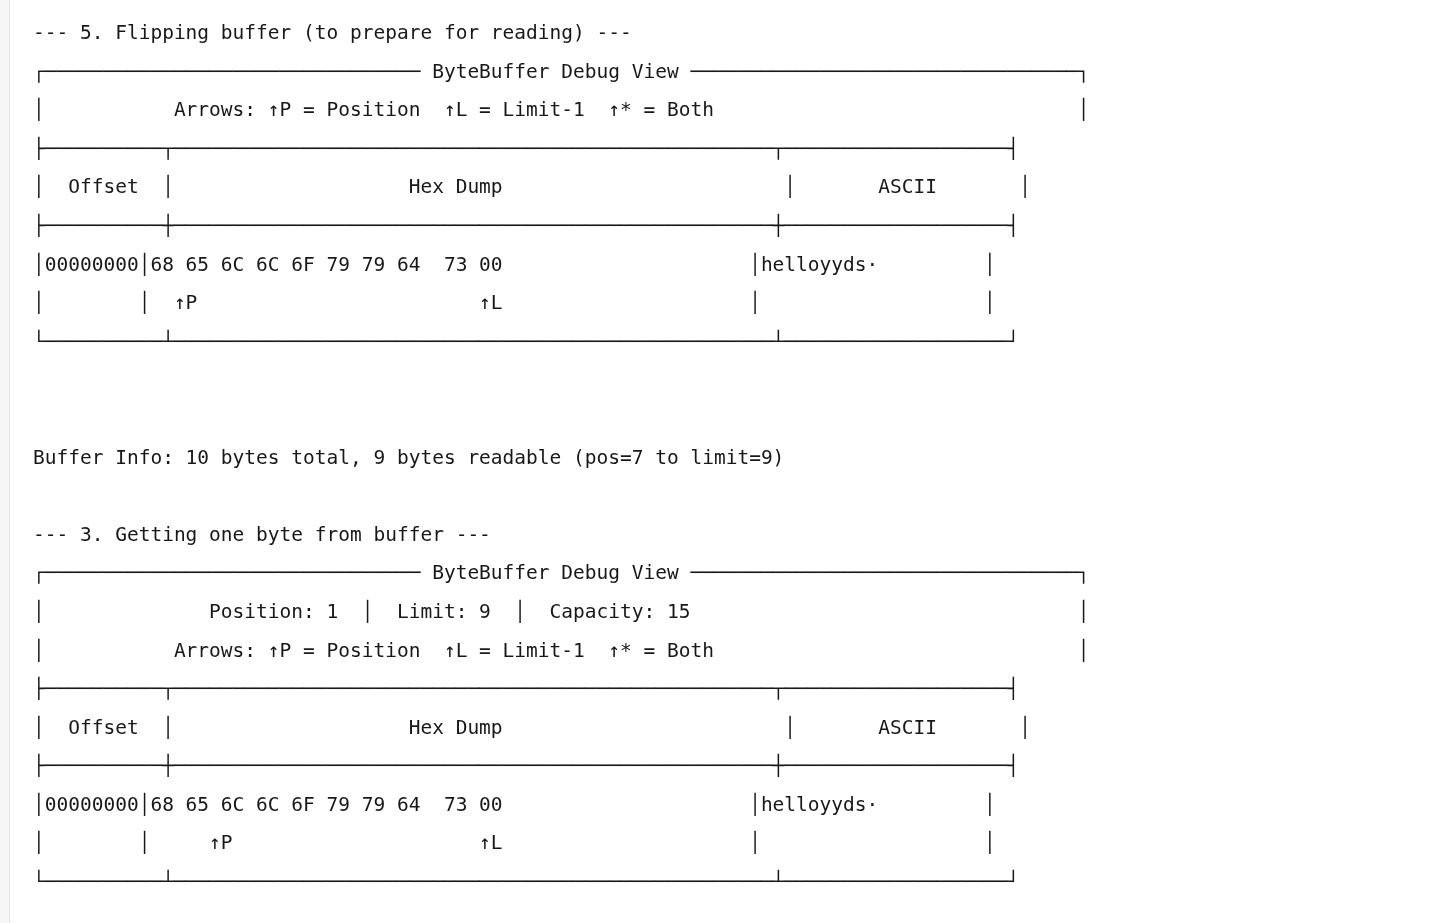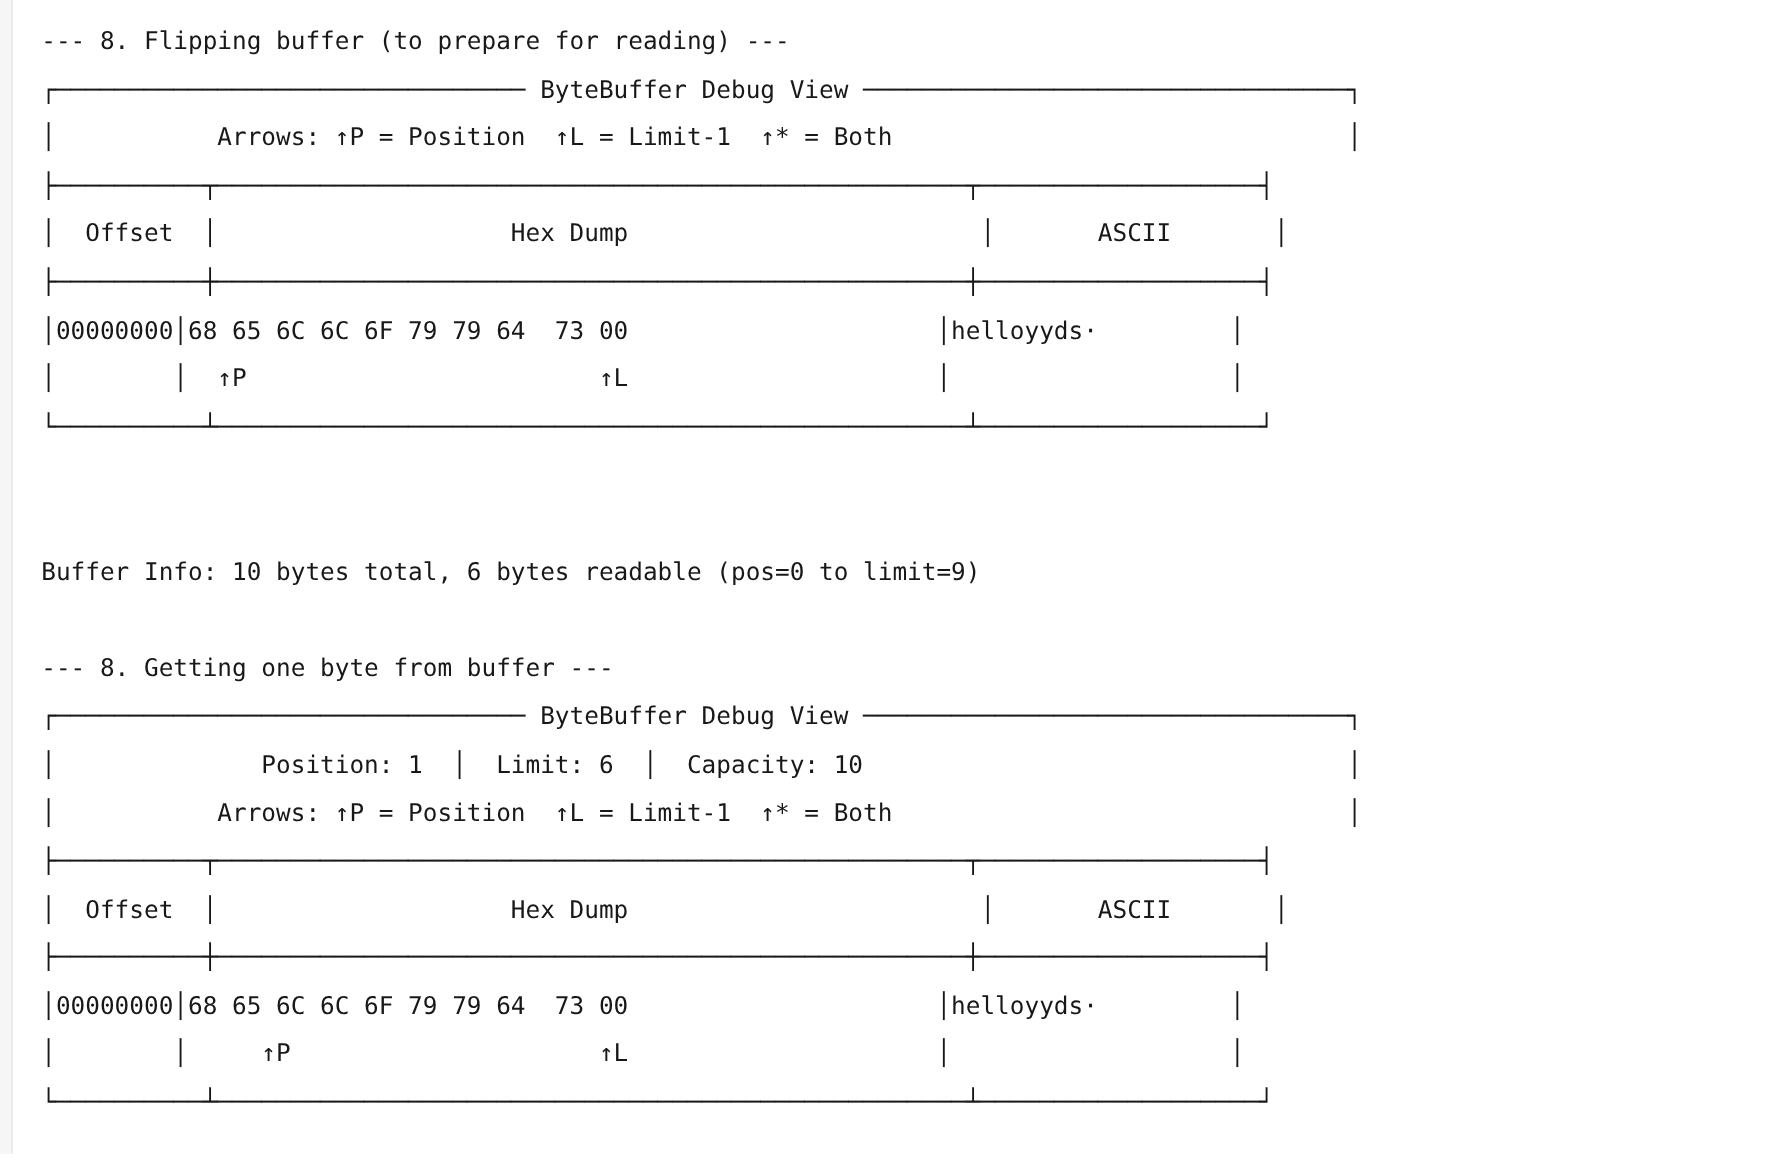--- a/index.html
+++ b/index.html
@@ -60,42 +60,42 @@
   }
 </style>
 </head>
 <body>
 
 <div id="gutter"></div>
 
 <div id="console">
 
   <div class="block">
-    <div class="line">--- 8. Flipping buffer (to prepare for reading) ---</div>
+    <div class="line">--- 5. Flipping buffer (to prepare for reading) ---</div>
     <div class="line">┌──────────────────────────────── ByteBuffer Debug View ─────────────────────────────────┐</div>
     <div class="line">│           Arrows: ↑P = Position  ↑L = Limit-1  ↑* = Both                               │</div>
     <div class="line">├──────────┬───────────────────────────────────────────────────┬───────────────────┤</div>
     <div class="line">│  Offset  │                    Hex Dump                        │       ASCII       │</div>
     <div class="line">├──────────┼───────────────────────────────────────────────────┼───────────────────┤</div>
     <div class="line">│00000000│68 65 6C 6C 6F 79 79 64  73 00                     │helloyyds·         │</div>
     <div class="line">│        │  ↑P                        ↑L                     │                   │</div>
     <div class="line">└──────────┴───────────────────────────────────────────────────┴───────────────────┘</div>
   </div>
 
   <div class="line blank">&nbsp;</div>
   <div class="line blank">&nbsp;</div>
 
-  <div class="line">Buffer Info: 10 bytes total, 6 bytes readable (pos=0 to limit=9)</div>
+  <div class="line">Buffer Info: 10 bytes total, 9 bytes readable (pos=7 to limit=9)</div>
 
   <div class="line blank">&nbsp;</div>
 
   <div class="block">
-    <div class="line">--- 8. Getting one byte from buffer ---</div>
+    <div class="line">--- 3. Getting one byte from buffer ---</div>
     <div class="line">┌──────────────────────────────── ByteBuffer Debug View ─────────────────────────────────┐</div>
-    <div class="line">│              Position: 1  │  Limit: 6  │  Capacity: 10                                 │</div>
+    <div class="line">│              Position: 1  │  Limit: 9  │  Capacity: 15                                 │</div>
     <div class="line">│           Arrows: ↑P = Position  ↑L = Limit-1  ↑* = Both                               │</div>
     <div class="line">├──────────┬───────────────────────────────────────────────────┬───────────────────┤</div>
     <div class="line">│  Offset  │                    Hex Dump                        │       ASCII       │</div>
     <div class="line">├──────────┼───────────────────────────────────────────────────┼───────────────────┤</div>
     <div class="line">│00000000│68 65 6C 6C 6F 79 79 64  73 00                     │helloyyds·         │</div>
     <div class="line">│        │     ↑P                     ↑L                     │                   │</div>
     <div class="line">└──────────┴───────────────────────────────────────────────────┴───────────────────┘</div>
   </div>
 
 </div>

